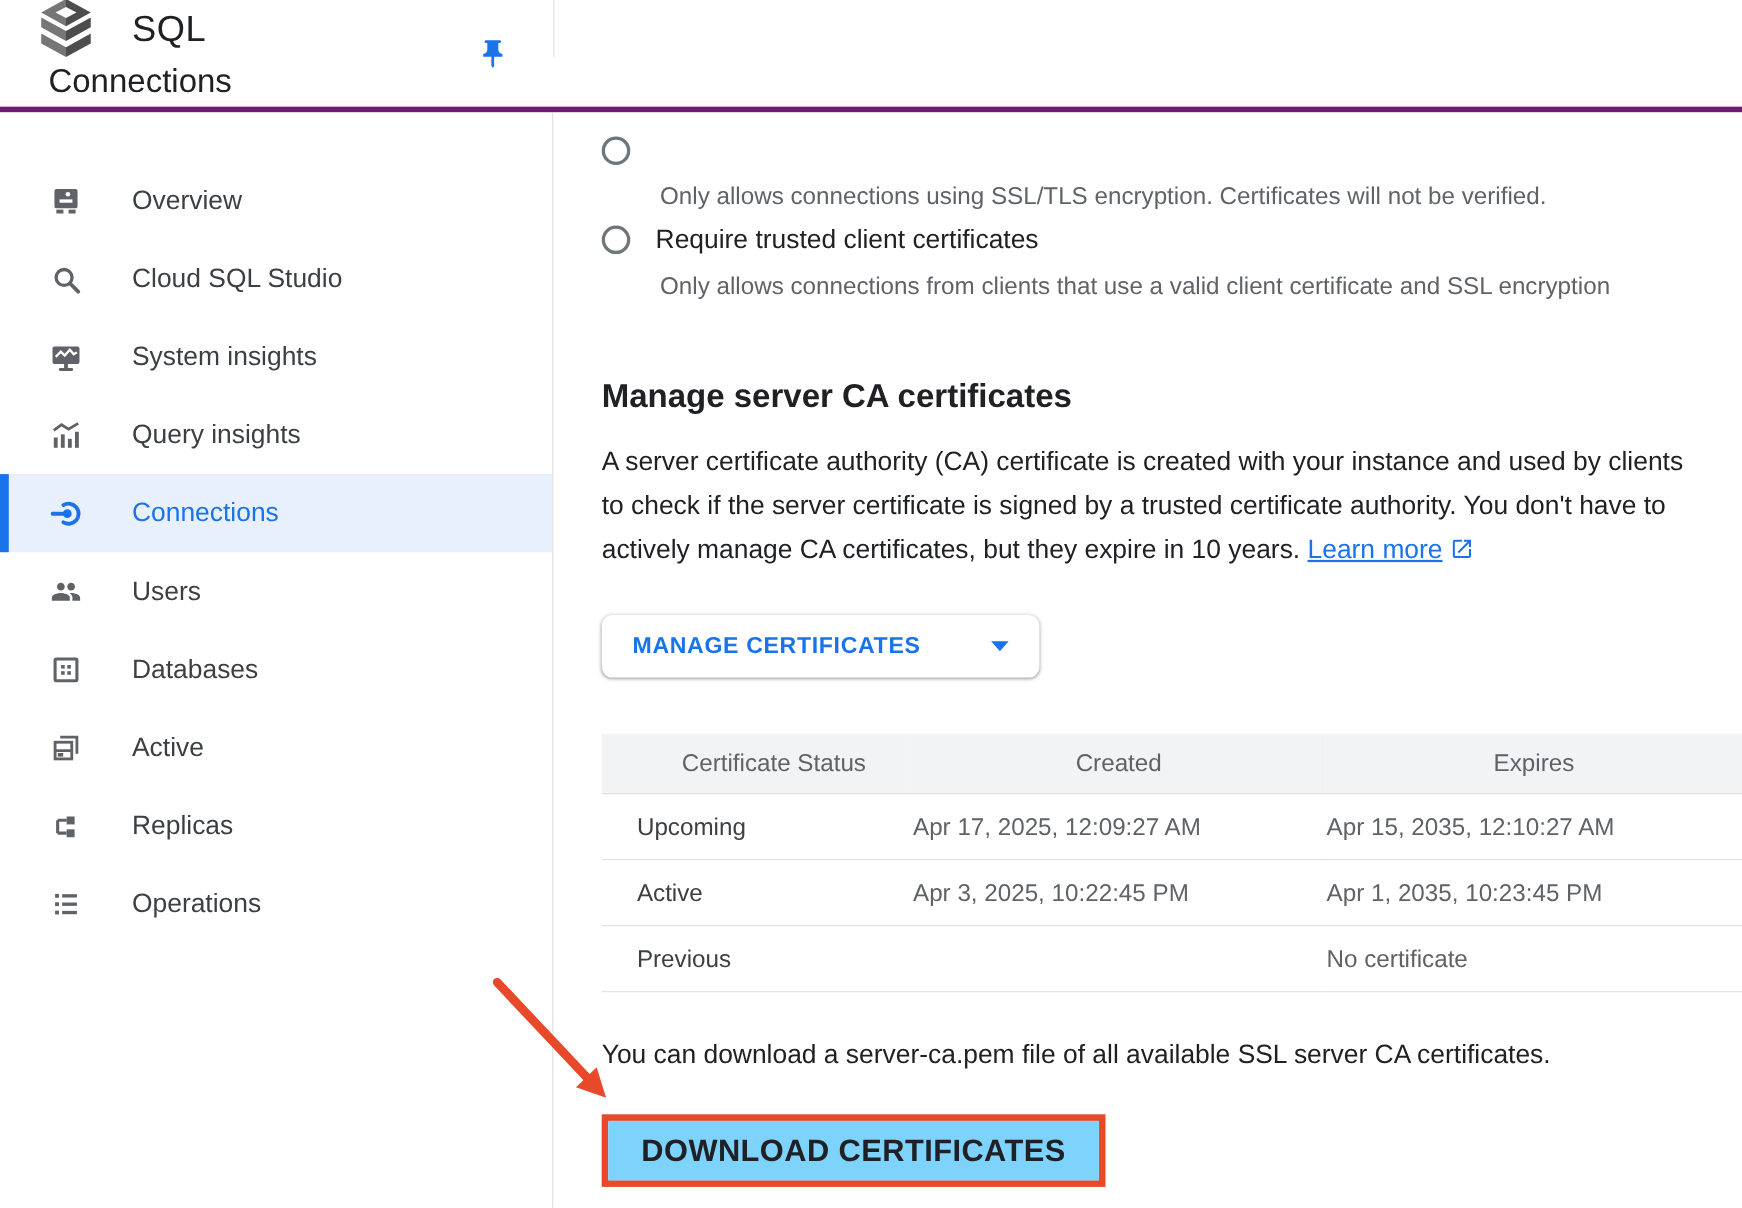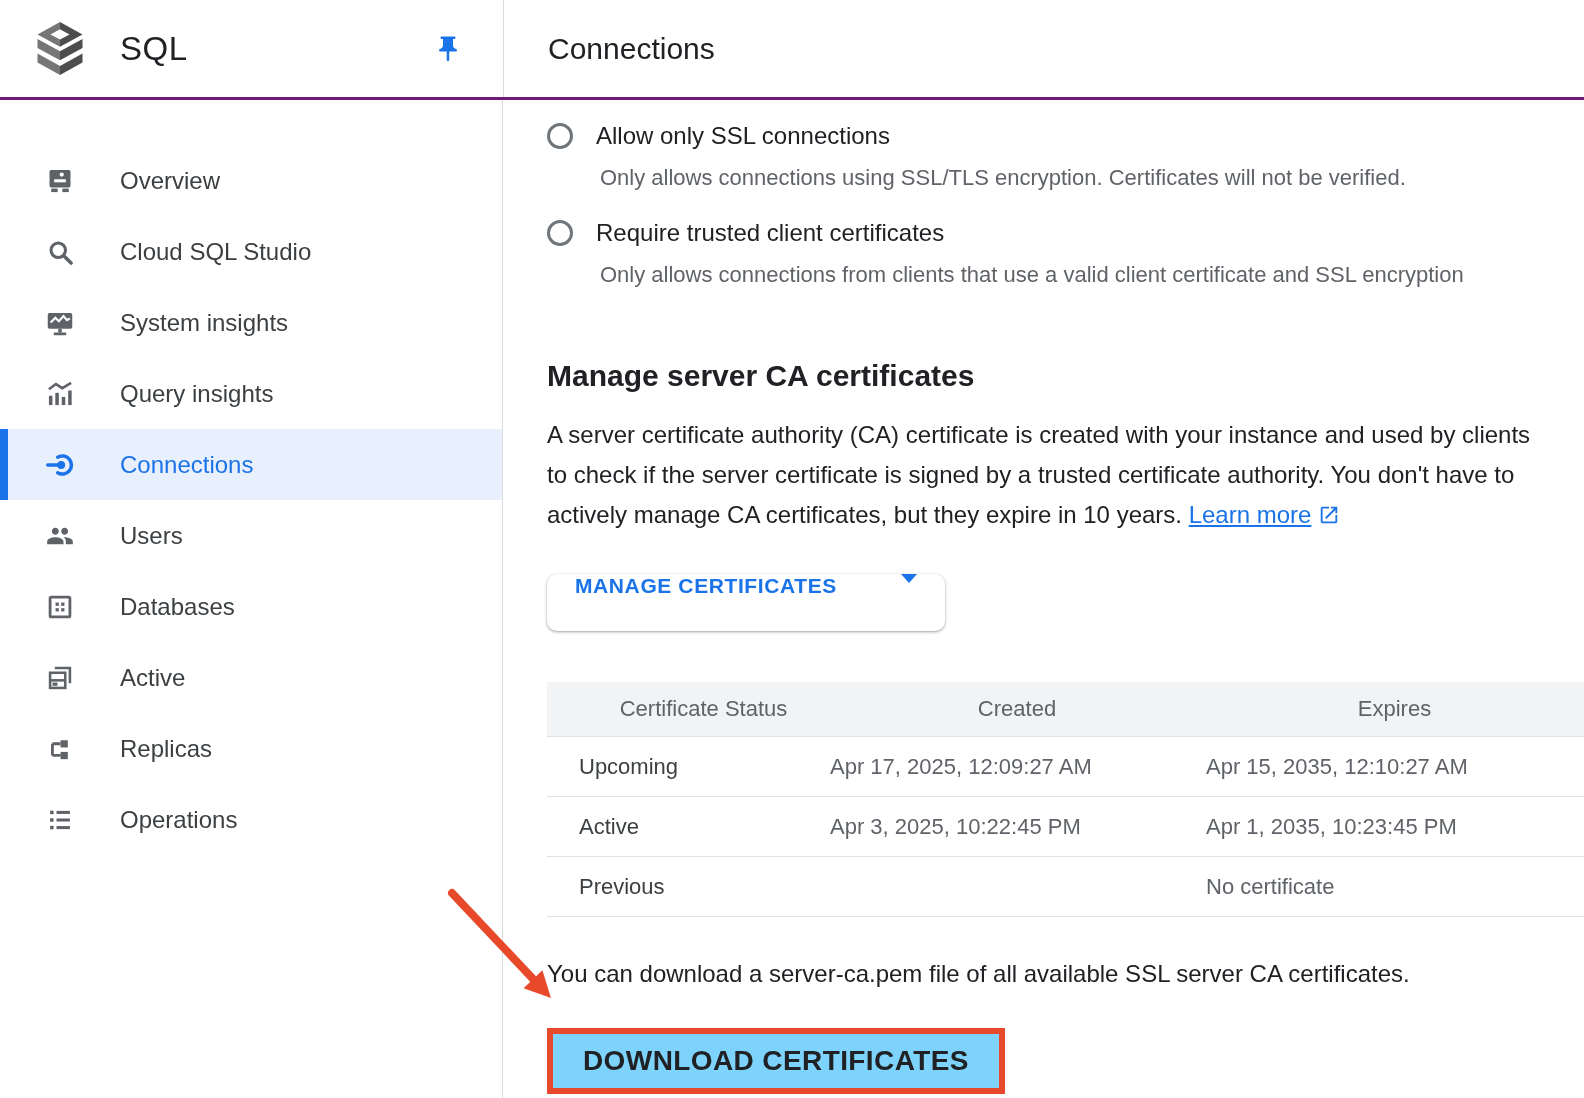--- a/index.html
+++ b/index.html
@@ -2,21 +2,21 @@
 <html><head>
 <meta charset="utf-8">
 <style>
   html,body{margin:0;padding:0;}
   body{
     width:1584px;height:1098px;position:relative;overflow:hidden;
     background:#fff;font-family:"Liberation Sans",sans-serif;color:#202124;
     -webkit-font-smoothing:antialiased;
   }
   
-  .top-band{display:flex;height:97px;border-bottom:3px solid #701a75;}
+  .top-band{display:flex;height:97px;border-bottom:5px solid #701a75;flex-direction:column;}
   .band-left{width:503px;border-right:1px solid #dadce0;position:relative;display:flex;align-items:center;}
   .logo-wrap{margin-left:34px;width:52px;height:52px;display:flex;align-items:center;justify-content:center;}
   .app-title{margin-left:34px;font-size:33px;color:#202124;letter-spacing:.5px;}
   .pin-btn{position:absolute;right:40px;top:34px;width:30px;height:30px;cursor:pointer;background:none;border:none;padding:0;}
   .band-right{flex:1;display:flex;align-items:center;padding-left:44px;}
   .page-title{font-size:30px;color:#202124;}
   
   .body-split{display:flex;height:1001px;}
   .sidebar{width:503px;border-right:1px solid #dadce0;padding-top:45px;box-sizing:border-box;}
   .section-label{padding-left:27px;font-size:24px;color:#5f6368;margin-bottom:26px;}
@@ -26,26 +26,26 @@
   .nav-item.active{background:#e8f0fe;border-left:8px solid #1a73e8;padding-left:38px;color:#1a73e8;}
   .nav-item.active .item-icon{color:#1a73e8;}
   .item-icon svg{width:28px;height:28px;display:block;}
   
   .main{flex:1;padding-left:44px;box-sizing:border-box;}
   .radio-group{margin-top:22px;}
   .radio-row{display:flex;align-items:center;}
   .radio-circle{width:20px;height:20px;border:3px solid #70757a;border-radius:50%;flex:0 0 20px;cursor:pointer;background:#fff;}
   .radio-label{margin-left:23px;font-size:24px;color:#202124;}
   .radio-desc{margin-left:53px;margin-top:14px;font-size:22px;color:#5f6368;height:28px;line-height:28px;}
-  .radio-row.second{margin-top:27px;}
+  .radio-row.second{margin-top:12px;}
   .section-heading{margin:70px 0 0 0;font-size:30px;font-weight:bold;color:#202124;height:34px;line-height:34px;}
   .ca-paragraph{margin:22px 0 0 0;font-size:24px;line-height:40px;max-width:990px;color:#202124;}
   .learn-more{color:#1a73e8;text-decoration:underline;cursor:pointer;white-space:nowrap;}
   .ext-icon{display:inline-block;vertical-align:-3px;margin-left:7px;}
-  .manage-btn{margin-top:36px;height:57px;display:inline-flex;padding:0 28px;
+  .manage-btn{margin-top:36px;height:57px;display:inline-flex;align-items:center;padding:0 28px;
     background:#fff;border:none;border-radius:10px;cursor:pointer;
     box-shadow:0 1px 2px rgba(60,64,67,.3),0 1px 3px 1px rgba(60,64,67,.15);
     color:#1a73e8;font-size:21px;font-weight:bold;letter-spacing:.6px;font-family:inherit;gap:46px;}
   .caret-down{width:0;height:0;border-left:8px solid transparent;border-right:8px solid transparent;
     border-top:9px solid #1a73e8;margin-left:18px;}
   
   .cert-table{margin-top:51px;width:100%;border-collapse:collapse;table-layout:fixed;}
   .cert-table col.c1{width:282px;} .cert-table col.c2{width:376px;}
   .cert-table th{background:#f1f3f4;height:52px;font-weight:normal;font-size:22px;color:#5f6368;
     text-align:center;border-bottom:1px solid #e0e0e0;}
@@ -207,21 +207,20 @@
       </span>
       <span class="item-label">Operations</span>
     </div>
   </div>
 
   <div class="main">
 
     <div class="radio-group">
       <div class="radio-row">
         <span class="radio-circle"></span>
-        <span class="radio-label">Allow only SSL connections</span>
       </div>
       <div class="radio-desc">Only allows connections using SSL/TLS encryption. Certificates will not be verified.</div>
 
       <div class="radio-row second">
         <span class="radio-circle"></span>
         <span class="radio-label">Require trusted client certificates</span>
       </div>
       <div class="radio-desc">Only allows connections from clients that use a valid client certificate and SSL encryption</div>
     </div>
 

